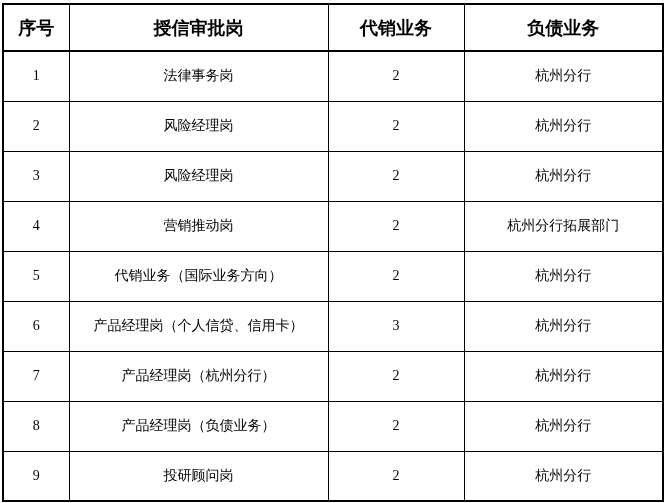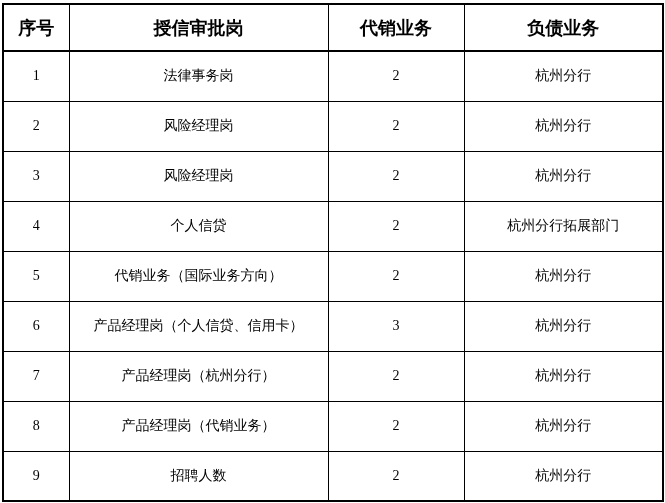--- a/index.html
+++ b/index.html
@@ -87,21 +87,21 @@
           <td>杭州分行</td>
         </tr>
         <tr>
           <td>3</td>
           <td>风险经理岗</td>
           <td>2</td>
           <td>杭州分行</td>
         </tr>
         <tr>
           <td>4</td>
-          <td>个人信贷</td>
+          <td>营销推动岗</td>
           <td>2</td>
           <td>杭州分行拓展部门</td>
         </tr>
         <tr>
           <td>5</td>
           <td>代销业务（国际业务方向）</td>
           <td>2</td>
           <td>杭州分行</td>
         </tr>
         <tr>
@@ -111,25 +111,25 @@
           <td>杭州分行</td>
         </tr>
         <tr>
           <td>7</td>
           <td>产品经理岗（杭州分行）</td>
           <td>2</td>
           <td>杭州分行</td>
         </tr>
         <tr>
           <td>8</td>
-          <td>产品经理岗（代销业务）</td>
+          <td>产品经理岗（负债业务）</td>
           <td>2</td>
           <td>杭州分行</td>
         </tr>
         <tr>
           <td>9</td>
-          <td>招聘人数</td>
+          <td>投研顾问岗</td>
           <td>2</td>
           <td>杭州分行</td>
         </tr>
       </tbody>
   </table>
 </div>
 
 </body></html>

